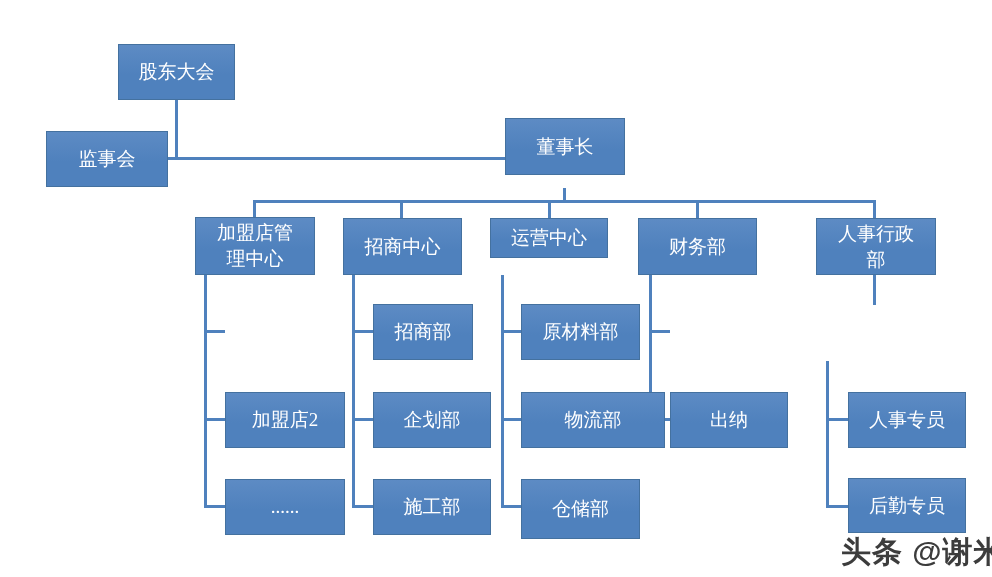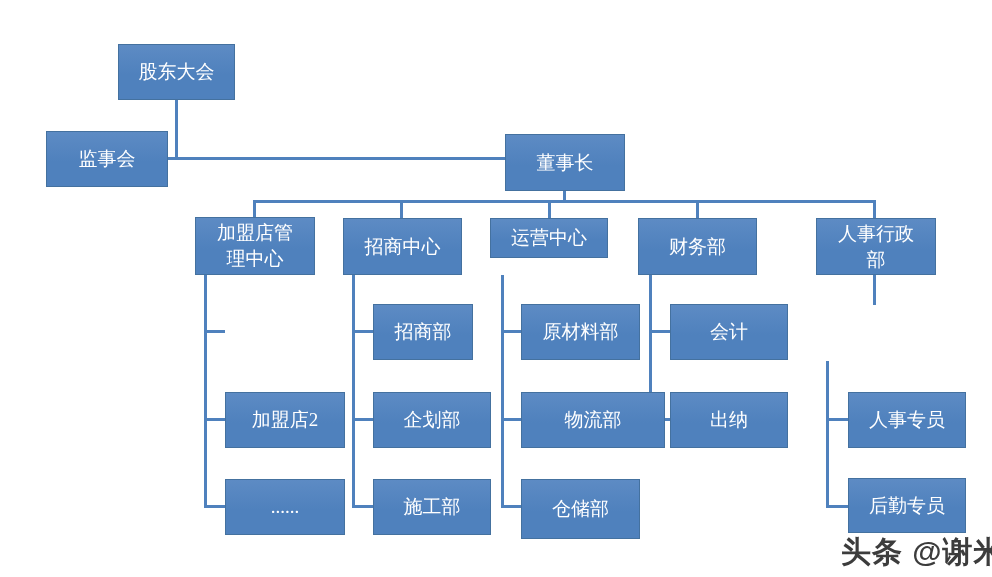--- a/index.html
+++ b/index.html
@@ -87,40 +87,39 @@
   <div class="line" style="left:649px;top:275px;width:3px;height:146px"></div>
   <div class="line" style="left:649px;top:330px;width:21px;height:3px"></div>
   <div class="line" style="left:649px;top:418px;width:21px;height:3px"></div>
 
   <div class="line" style="left:826px;top:361px;width:3px;height:147px"></div>
   <div class="line" style="left:826px;top:418px;width:22px;height:3px"></div>
   <div class="line" style="left:826px;top:505px;width:22px;height:3px"></div>
 
   <div class="node" style="left:118px;top:44px;width:117px;height:56px">股东大会</div>
   <div class="node" style="left:46px;top:131px;width:122px;height:56px">监事会</div>
-  <div class="node" style="left:505px;top:134px;width:120px;height:57px">董事长</div>
+  <div class="node" style="left:505px;top:118px;width:120px;height:57px">董事长</div>
 
   <div class="node" style="left:195px;top:217px;width:120px;height:58px">加盟店管理中心</div>
   <div class="node" style="left:343px;top:218px;width:119px;height:57px">招商中心</div>
   <div class="node" style="left:490px;top:218px;width:118px;height:40px">运营中心</div>
   <div class="node" style="left:638px;top:218px;width:119px;height:57px">财务部</div>
   <div class="node" style="left:816px;top:218px;width:120px;height:57px">人事行政部</div>
 
   <div class="node" style="left:225px;top:392px;width:120px;height:56px">加盟店2</div>
   <div class="node" style="left:225px;top:479px;width:120px;height:56px">......</div>
 
   <div class="node" style="left:373px;top:304px;width:100px;height:56px">招商部</div>
   <div class="node" style="left:373px;top:392px;width:118px;height:56px">企划部</div>
   <div class="node" style="left:373px;top:479px;width:118px;height:56px">施工部</div>
 
   <div class="node" style="left:521px;top:304px;width:119px;height:56px">原材料部</div>
   <div class="node" style="left:521px;top:392px;width:144px;height:56px">物流部</div>
   <div class="node" style="left:521px;top:479px;width:119px;height:60px">仓储部</div>
 
-  <div class="node" style="left:670px;top:304px;width:118px;height:56px">会计</div>
   <div class="node" style="left:670px;top:392px;width:118px;height:56px">出纳</div>
 
   <div class="node" style="left:848px;top:392px;width:118px;height:56px">人事专员</div>
   <div class="node" style="left:848px;top:478px;width:118px;height:55px">后勤专员</div>
 
   <div id="watermark">头条 @谢米</div>
 
 </div>
 
 </body></html>

